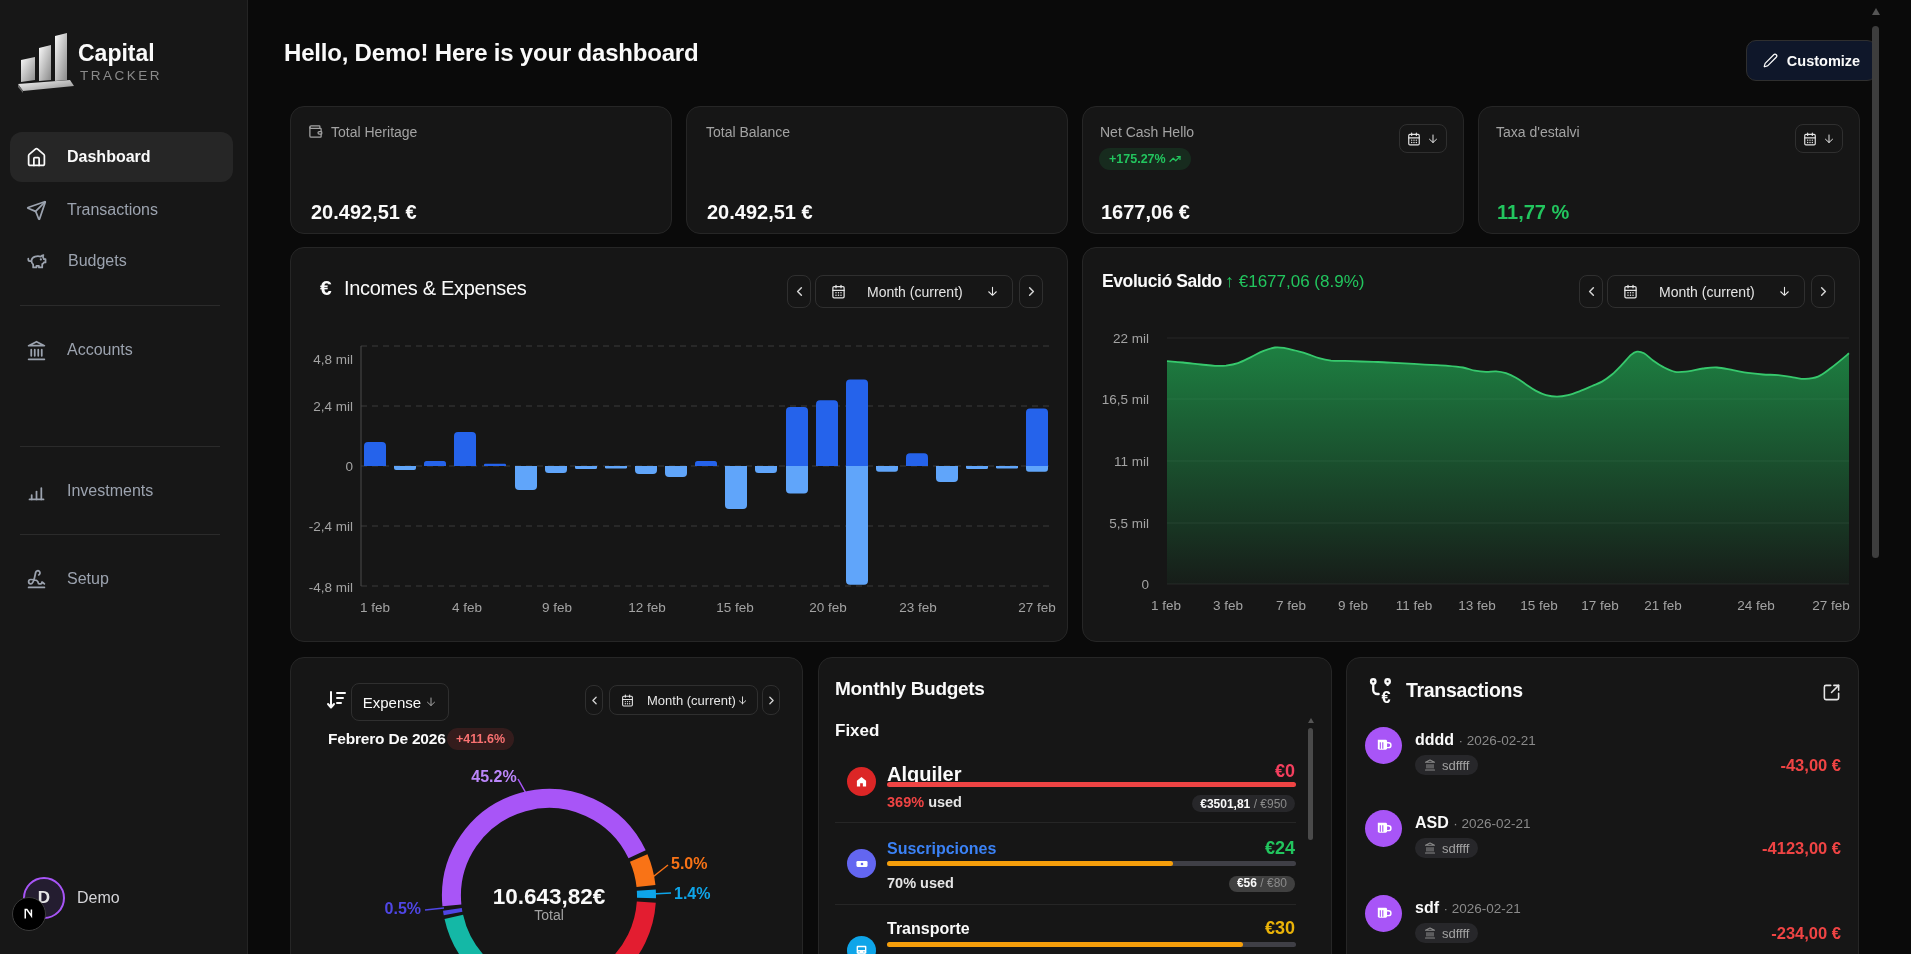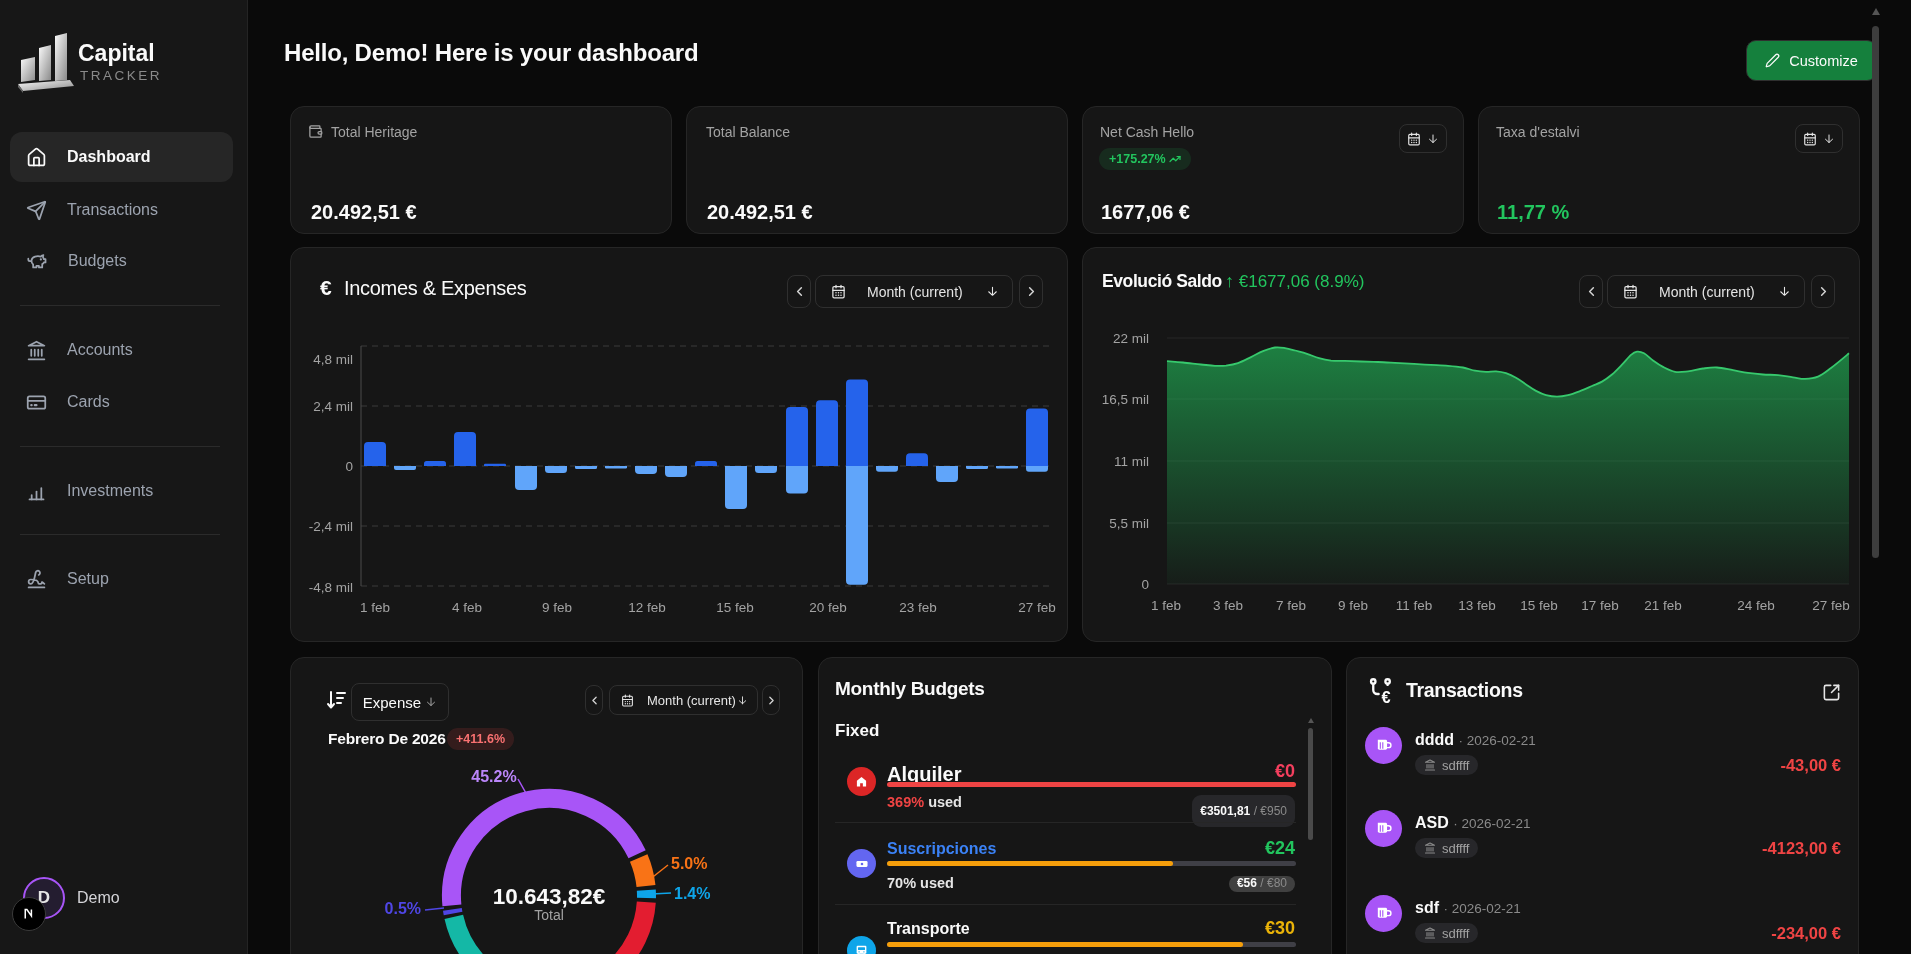--- a/index.html
+++ b/index.html
@@ -144,24 +144,20 @@
       </svg>Transactions</div>
   <div class="navitem" style="top:239px;">
     <svg class="ic" width="22" height="22">
         <use href="#piggy"></use>
       </svg>Budgets</div>
   <div class="divline" style="top:305px;"></div>
   <div class="navitem" style="top:328px;">
     <svg class="ic" width="21" height="21">
         <use href="#landmark"></use>
       </svg>Accounts</div>
-  <div class="navitem" style="top:380px;">
-    <svg class="ic" width="21" height="21">
-        <use href="#ccard"></use>
-      </svg>Cards</div>
   <div class="divline" style="top:446px;"></div>
   <div class="navitem" style="top:469px;">
     <svg class="ic" width="21" height="21">
         <use href="#chartcol"></use>
       </svg>Investments</div>
   <div class="divline" style="top:534px;"></div>
   <div class="navitem" style="top:557px;">
     <svg class="ic" width="21" height="21">
         <use href="#signature"></use>
       </svg>Setup</div>
@@ -169,21 +165,21 @@
   <div class="abs" style="left:23px;top:877px;width:42px;height:42px;border-radius:50%;border:2px solid #a855f7;background:#241d30;color:#e5e5e5;font-weight:bold;font-size:17px;display:flex;align-items:center;justify-content:center;">D</div>
   <div class="abs" style="left:77px;top:889px;color:#d4d4d8;font-size:16px;">Demo</div>
   <div class="abs" style="left:12px;top:897px;width:34px;height:34px;border-radius:50%;background:#000;border:1px solid #3a3a3a;display:flex;align-items:center;justify-content:center;">
     <svg width="18" height="18" viewBox="0 0 24 24">
         <path d="M7 18V6h2.2l6 8.6V6" fill="none" stroke="#fff" stroke-width="2"></path>
       </svg>
   </div>
 </div>
 
 <div class="abs" style="left:284px;top:39px;color:#fafafa;font-size:24px;font-weight:bold;letter-spacing:-0.2px;">Hello, Demo! Here is your dashboard</div>
-<div class="abs" style="left:1746px;top:40px;width:131px;height:41px;border:1px solid #2f2f2f;border-radius:10px;background:#15803d;display:flex;align-items:center;justify-content:center;color:#fafafa;font-size:14.5px;">
+<div class="abs" style="left:1746px;top:40px;width:131px;height:41px;border:1px solid #2f2f2f;border-radius:10px;background:#0f172a;display:flex;align-items:center;justify-content:center;color:#fafafa;font-size:14.5px;font-weight:bold;">
   <svg class="ic" width="15" height="15" style="margin-right:9px;">
       <use href="#pencil"></use>
     </svg>Customize
 </div>
 
 <div class="card" style="left:290px;top:106px;width:382px;height:128px;">
   <svg class="ic abs" style="left:17px;top:17px;color:#a3a3a3;" width="15" height="15">
       <use href="#wallet"></use>
     </svg>
   <div class="abs ttl" style="left:40px;top:17px;">Total Heritage</div>
@@ -405,21 +401,21 @@
 
   <div class="abs" style="left:28px;top:109px;width:29px;height:29px;border-radius:50%;background:#dc2626;display:flex;align-items:center;justify-content:center;">
     <svg width="13" height="13" viewBox="0 0 24 24">
         <path d="M12 3.5 3.5 10.5V21h6v-6h5v6h6V10.5z" fill="#fff"></path>
       </svg>
     </div>
   <div class="abs" style="left:68px;top:105px;color:#fafafa;font-size:20px;font-weight:bold;">Alquiler</div>
   <div class="abs" style="right:36px;top:103px;color:#f43f5e;font-size:18px;font-weight:bold;">€0</div>
   <div class="abs" style="left:68px;top:124px;width:409px;height:5px;border-radius:3px;background:#ef4444;"></div>
   <div class="abs" style="left:68px;top:136px;color:#ef4444;font-size:14.5px;font-weight:bold;">369% <span style="color:#e5e5e5;font-weight:bold;">used</span></div>
-  <div class="abs" style="right:36px;top:137px;height:17px;padding:16px 8px;background:#27272a;border-radius:9px;display:flex;align-items:center;font-size:12px;color:#fafafa;font-weight:bold;">€3501,81&nbsp;<span style="color:#8a8a8a;font-weight:normal;">/ €950</span></div>
+  <div class="abs" style="right:36px;top:137px;height:17px;padding:8px 8px;background:#27272a;border-radius:9px;display:flex;align-items:center;font-size:12px;color:#fafafa;font-weight:bold;">€3501,81&nbsp;<span style="color:#8a8a8a;font-weight:normal;">/ €950</span></div>
   <div class="abs" style="left:16px;top:164px;width:461px;height:1px;background:#262626;"></div>
 
   <div class="abs" style="left:28px;top:191px;width:29px;height:29px;border-radius:50%;background:#6366f1;display:flex;align-items:center;justify-content:center;">
     <svg width="14" height="14" viewBox="0 0 24 24">
         <rect x="2.5" y="7" width="19" height="10" rx="2" fill="#fff"></rect>
         <circle cx="12" cy="12" r="2.2" fill="#6366f1"></circle>
       </svg>
     </div>
   <div class="abs" style="left:68px;top:182px;color:#3b82f6;font-size:16px;font-weight:bold;">Suscripciones</div>
   <div class="abs" style="right:36px;top:180px;color:#22c55e;font-size:18px;font-weight:bold;">€24</div>

